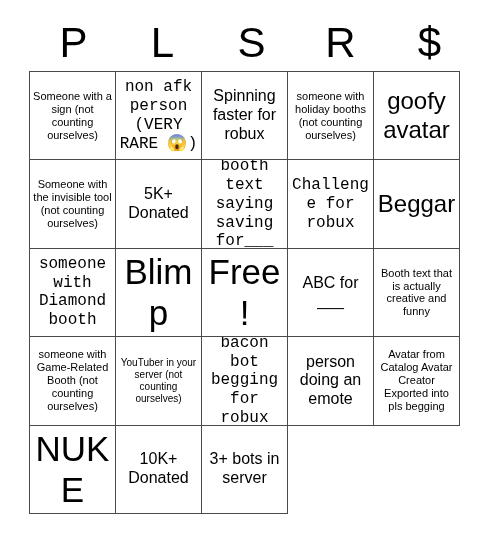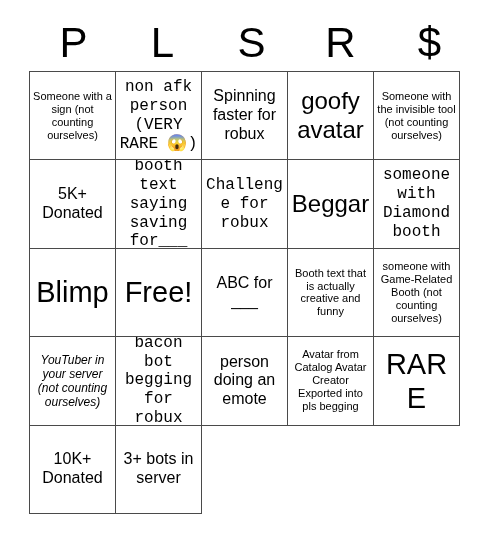--- a/index.html
+++ b/index.html
@@ -74,25 +74,25 @@
   .cell-text {
     display: block;
     width: 100%;
     line-height: 1.18;
     word-break: break-word;
     white-space: pre-line;
   }
 
   
   .fs-xs .cell-text { font-size: 11px; }
-  .fs-s  .cell-text { font-size: 12px; font-style: italic; }
+  .fs-s  .cell-text { font-size: 10px; }
   .fs-m  .cell-text { font-size: 16px; font-family: Liberation Mono, monospace; }
   .fs-l  .cell-text { font-size: 16px; }
   .fs-xl .cell-text { font-size: 24px; }
-  .fs-xxl .cell-text { font-size: 29px; }
+  .fs-xxl .cell-text { font-size: 35px; }
 </style>
 </head>
 <body>
 
 <div id="bingo-card">
 
   <div id="header-row">
     <div class="header-letter">P</div>
     <div class="header-letter">L</div>
     <div class="header-letter">S</div>
@@ -102,20 +102,23 @@
 
   <div id="grid">
     <div class="cell fs-xs">
         <span class="cell-text">Someone with a sign (not counting ourselves)</span>
       </div>
     <div class="cell fs-m">
         <span class="cell-text">non afk person (VERY RARE 😱)</span>
       </div>
     <div class="cell fs-l">
         <span class="cell-text">Spinning faster for robux</span>
+      </div>
+    <div class="cell fs-xs">
+        <span class="cell-text">someone with holiday booths (not counting ourselves)</span>
       </div>
     <div class="cell fs-xl">
         <span class="cell-text">goofy avatar</span>
       </div>
 
     <div class="cell fs-xs">
         <span class="cell-text">Someone with the invisible tool (not counting ourselves)</span>
       </div>
     <div class="cell fs-l">
         <span class="cell-text">5K+ Donated</span>
@@ -156,21 +159,21 @@
         <span class="cell-text">bacon bot begging for robux</span>
       </div>
     <div class="cell fs-l">
         <span class="cell-text">person doing an emote</span>
       </div>
 
     <div class="cell fs-xs">
         <span class="cell-text">Avatar from Catalog Avatar Creator Exported into pls begging</span>
       </div>
     <div class="cell fs-xxl">
-        <span class="cell-text">RARE</span>
+        <span class="cell-text">NUKE</span>
       </div>
     <div class="cell fs-l">
         <span class="cell-text">10K+ Donated</span>
       </div>
     <div class="cell fs-l">
         <span class="cell-text">3+ bots in server</span>
       </div>
   </div>
 
 </div>

